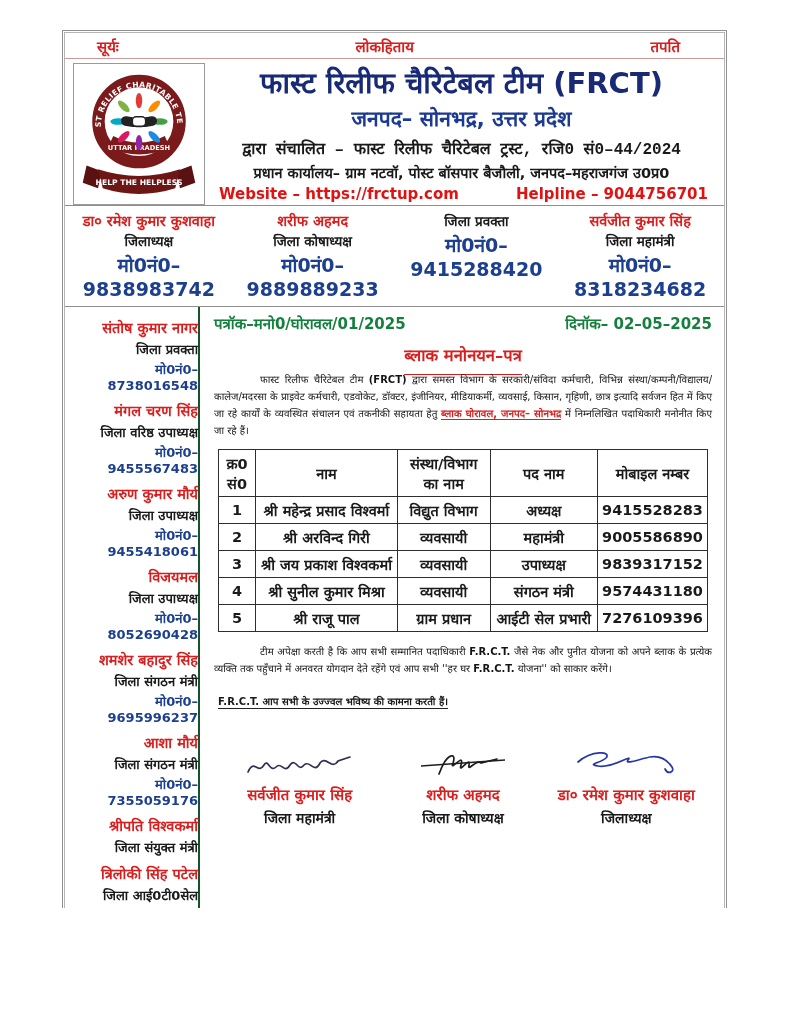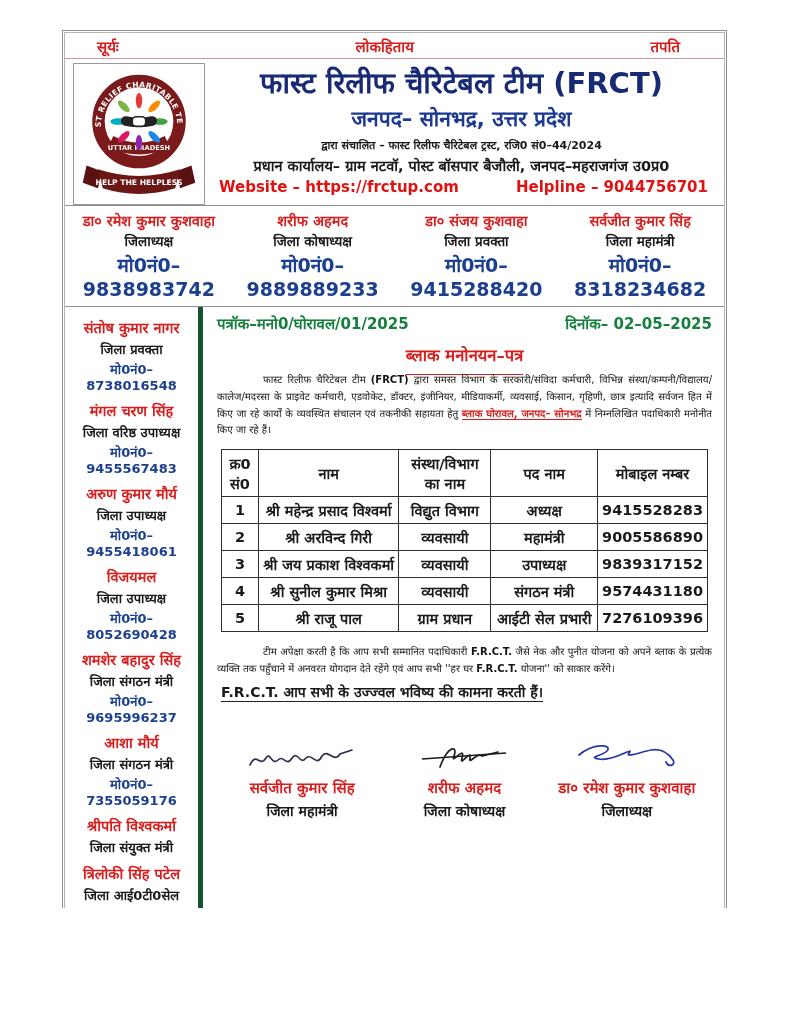--- a/index.html
+++ b/index.html
@@ -12,52 +12,52 @@
   .motto{display:flex;justify-content:space-between;align-items:center;
          padding:3px 44px 2px 32px;border-bottom:1px solid #c99;
          color:#d81f1f;font-weight:bold;font-size:15px;}
   
   .header{display:flex;align-items:stretch;padding:4px 6px 0 6px;}
   .logo-box{width:130px;min-width:130px;height:140px;border:1px solid #9a9a9a;
             display:flex;align-items:center;justify-content:center;background:#fff;margin-left:2px;}
   .head-text{flex:1;text-align:center;display:flex;flex-direction:column;justify-content:flex-start;padding-top:2px;}
   .org-title{color:#182a75;font-size:29px;font-weight:bold;line-height:1.25;letter-spacing:0;}
   .district-line{color:#1c3a92;font-size:21px;font-weight:bold;margin-top:3px;}
-  .run-line{color:#191919;font-size:11px;font-weight:600;margin-top:5px;}
+  .run-line{color:#191919;font-size:16px;font-weight:600;margin-top:5px;font-family:Liberation Mono, monospace;}
   .office-line{color:#191919;font-size:14.5px;font-weight:600;margin-top:3px;}
   .web-row{display:flex;justify-content:space-between;padding:3px 10px 2px 14px;
            color:#e01212;font-weight:bold;font-size:15px;}
   
   .officials{display:grid;grid-template-columns:1fr 1fr 1fr 1fr;border-top:1px solid #8f8f8f;
              border-bottom:1px solid #8f8f8f;padding:4px 2px 6px 2px;text-align:center;}
   .off-name{color:#d81f1f;font-weight:bold;font-size:14.5px;}
   .off-desig{color:#191919;font-size:13.5px;font-weight:600;margin-top:2px;}
   .off-phone{color:#1d3f8f;font-size:19px;font-weight:bold;margin-top:2px;}
   
   .main{flex:1;display:flex;min-height:0;}
-  .sidebar{width:133px;min-width:133px;border-right:5px solid #14532d;text-align:center;padding-top:4px;}
+  .sidebar{width:133px;min-width:133px;border-right:2px solid #14532d;text-align:right;padding-top:4px;}
   .sb-entry{margin-bottom:7px;}
   .sb-name{color:#d81f1f;font-weight:bold;font-size:14.5px;margin-top:6px;}
   .sb-desig{color:#191919;font-size:13px;font-weight:600;margin-top:3px;}
   .sb-phone{color:#1d3f8f;font-size:13px;font-weight:bold;margin-top:2px;}
   .content{flex:1;padding:6px 12px 0 14px;min-width:0;}
   .ref-row{display:flex;justify-content:space-between;font-size:15px;font-weight:600;color:#15803d;}
   .subject{text-align:center;margin:10px 0 6px 0;}
   .subject span{color:#d81f1f;font-weight:bold;font-size:16.5px;border-bottom:1.5px solid #d81f1f;padding-bottom:9px;}
   .para{font-size:10px;line-height:1.68;text-align:justify;margin:2px 0 0 0;text-indent:46px;color:#141414;font-weight:500;}
   .red-ul{color:#d81f1f;border-bottom:1px solid #d81f1f;}
   .bold{font-weight:bold;}
   
   table.nom{border-collapse:collapse;margin:10px 2px 0 4px;width:calc(100% - 8px);}
   table.nom th,table.nom td{border:1px solid #2e2e2e;text-align:center;padding:3px 4px;
         font-size:14.5px;color:#1a1a1a;}
   table.nom th{font-weight:bold;}
   table.nom td{font-weight:600;}
   col.c-sno{width:40px;}col.c-name{width:176px;}col.c-org{width:108px;}col.c-post{width:130px;}col.c-mob{width:92px;}
-  .closing-line{margin:4px 0 0 4px;font-size:14px;}
+  .closing-line{margin:16px 0 0 4px;font-size:10px;}
   .closing-line span{border-bottom:1.5px solid #222;padding-bottom:1px;font-weight:bold;}
   .closing-rest{font-weight:bold;}
   
   .signs{display:flex;justify-content:space-between;margin-top:34px;padding:0 4px;}
   .sign-col{flex:1;text-align:center;}
   .sig-draw{height:40px;display:flex;align-items:flex-end;justify-content:center;}
   .sign-name{color:#d81f1f;font-weight:bold;font-size:15px;margin-top:2px;}
   .sign-desig{color:#191919;font-size:14px;font-weight:600;margin-top:4px;}
 </style>
 </head>
@@ -128,21 +128,20 @@
           <div class="off-name">डा० रमेश कुमार कुशवाहा</div>
           <div class="off-desig">जिलाध्यक्ष</div>
           <div class="off-phone">मो0नं0– 9838983742</div>
         </div>
         <div>
           <div class="off-name">शरीफ अहमद</div>
           <div class="off-desig">जिला कोषाध्यक्ष</div>
           <div class="off-phone">मो0नं0– 9889889233</div>
         </div>
         <div>
-          <div class="off-name">डा० संजय कुशवाहा</div>
           <div class="off-desig">जिला प्रवक्ता</div>
           <div class="off-phone">मो0नं0– 9415288420</div>
         </div>
         <div>
           <div class="off-name">सर्वजीत कुमार सिंह</div>
           <div class="off-desig">जिला महामंत्री</div>
           <div class="off-phone">मो0नं0–8318234682</div>
         </div>
       </div>
 

